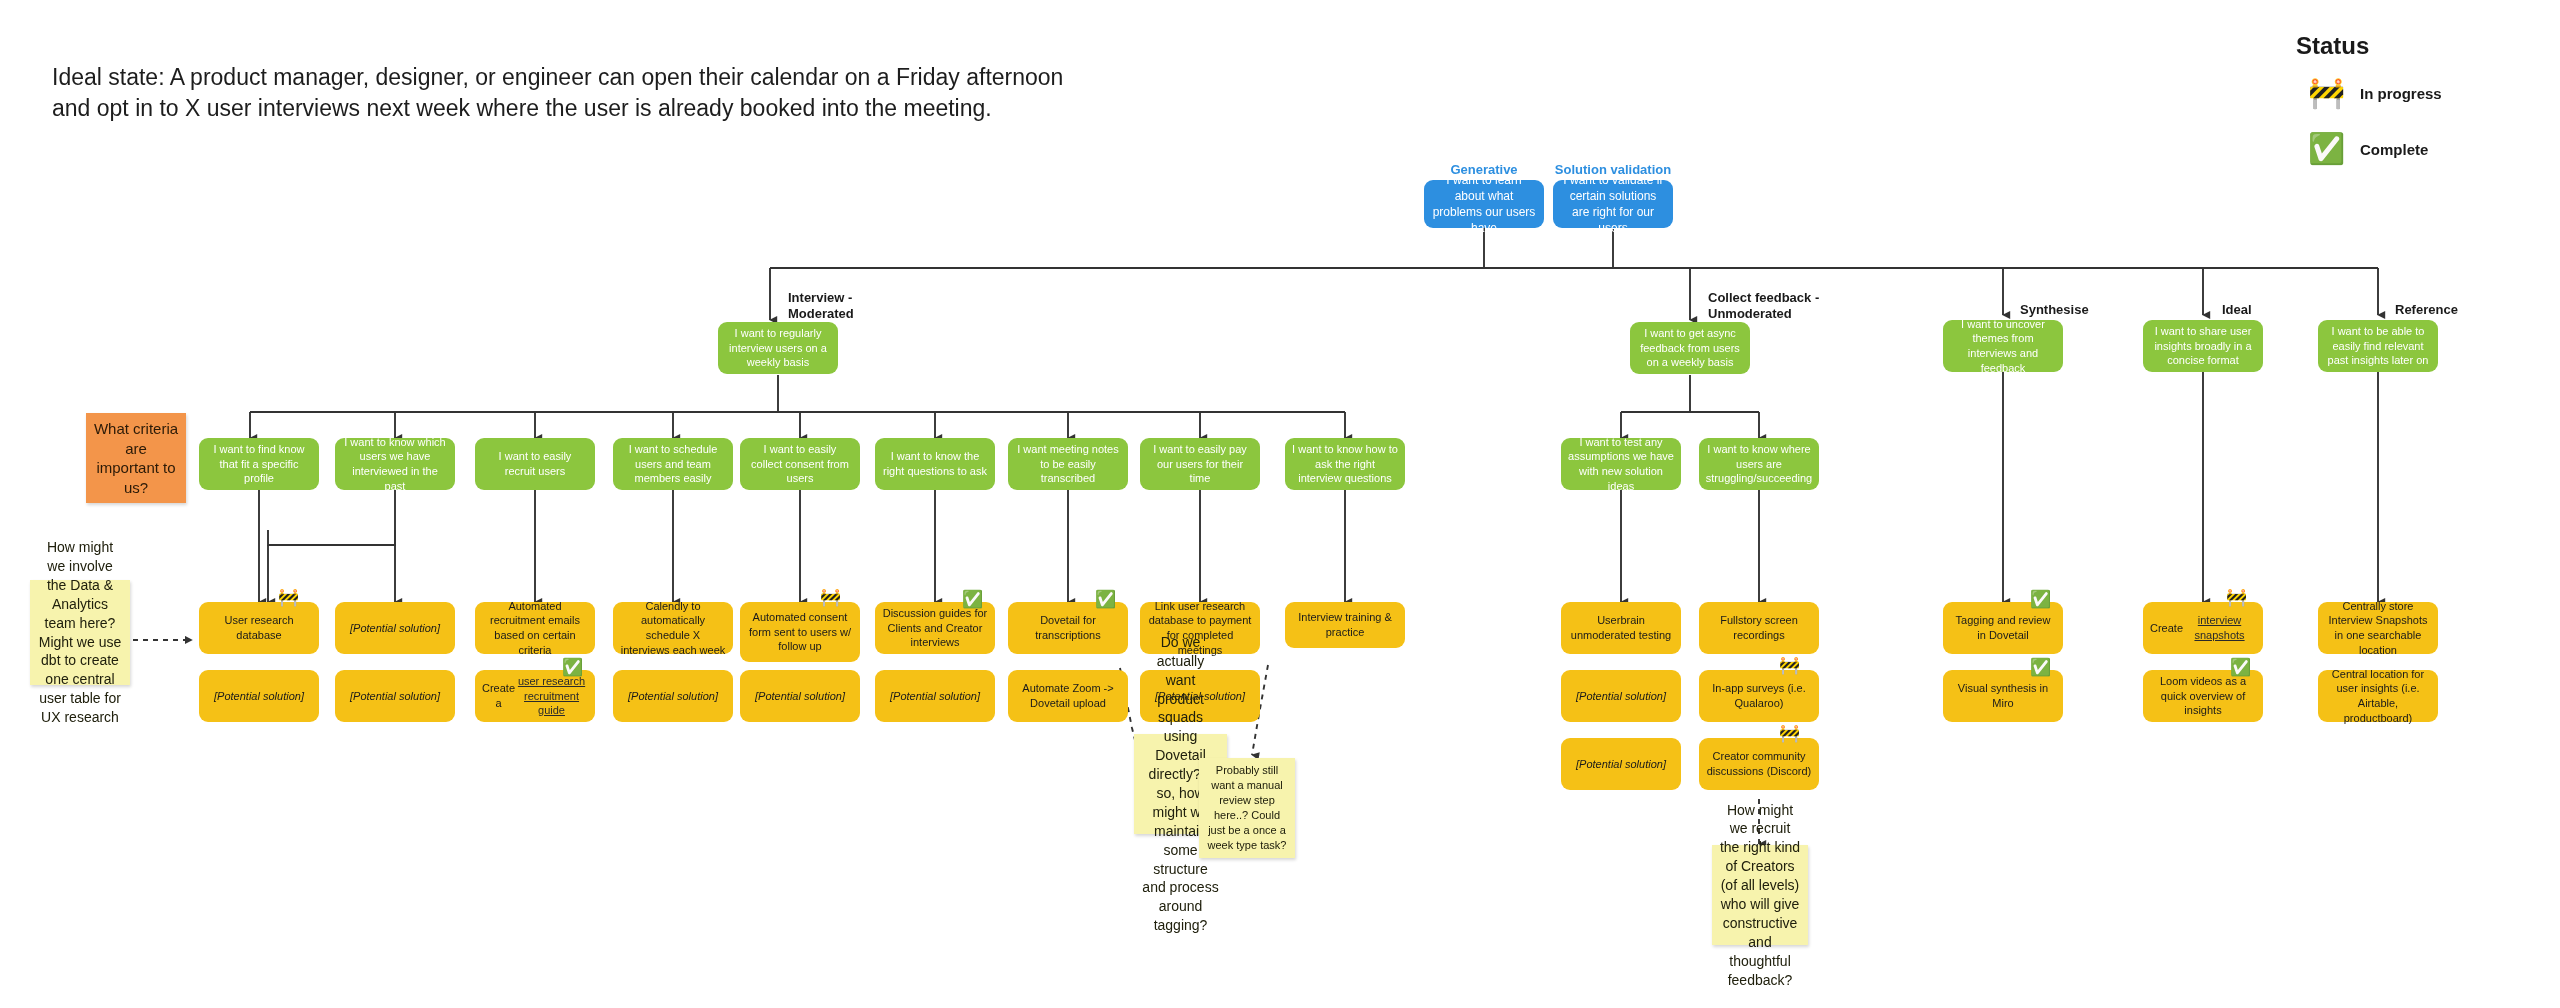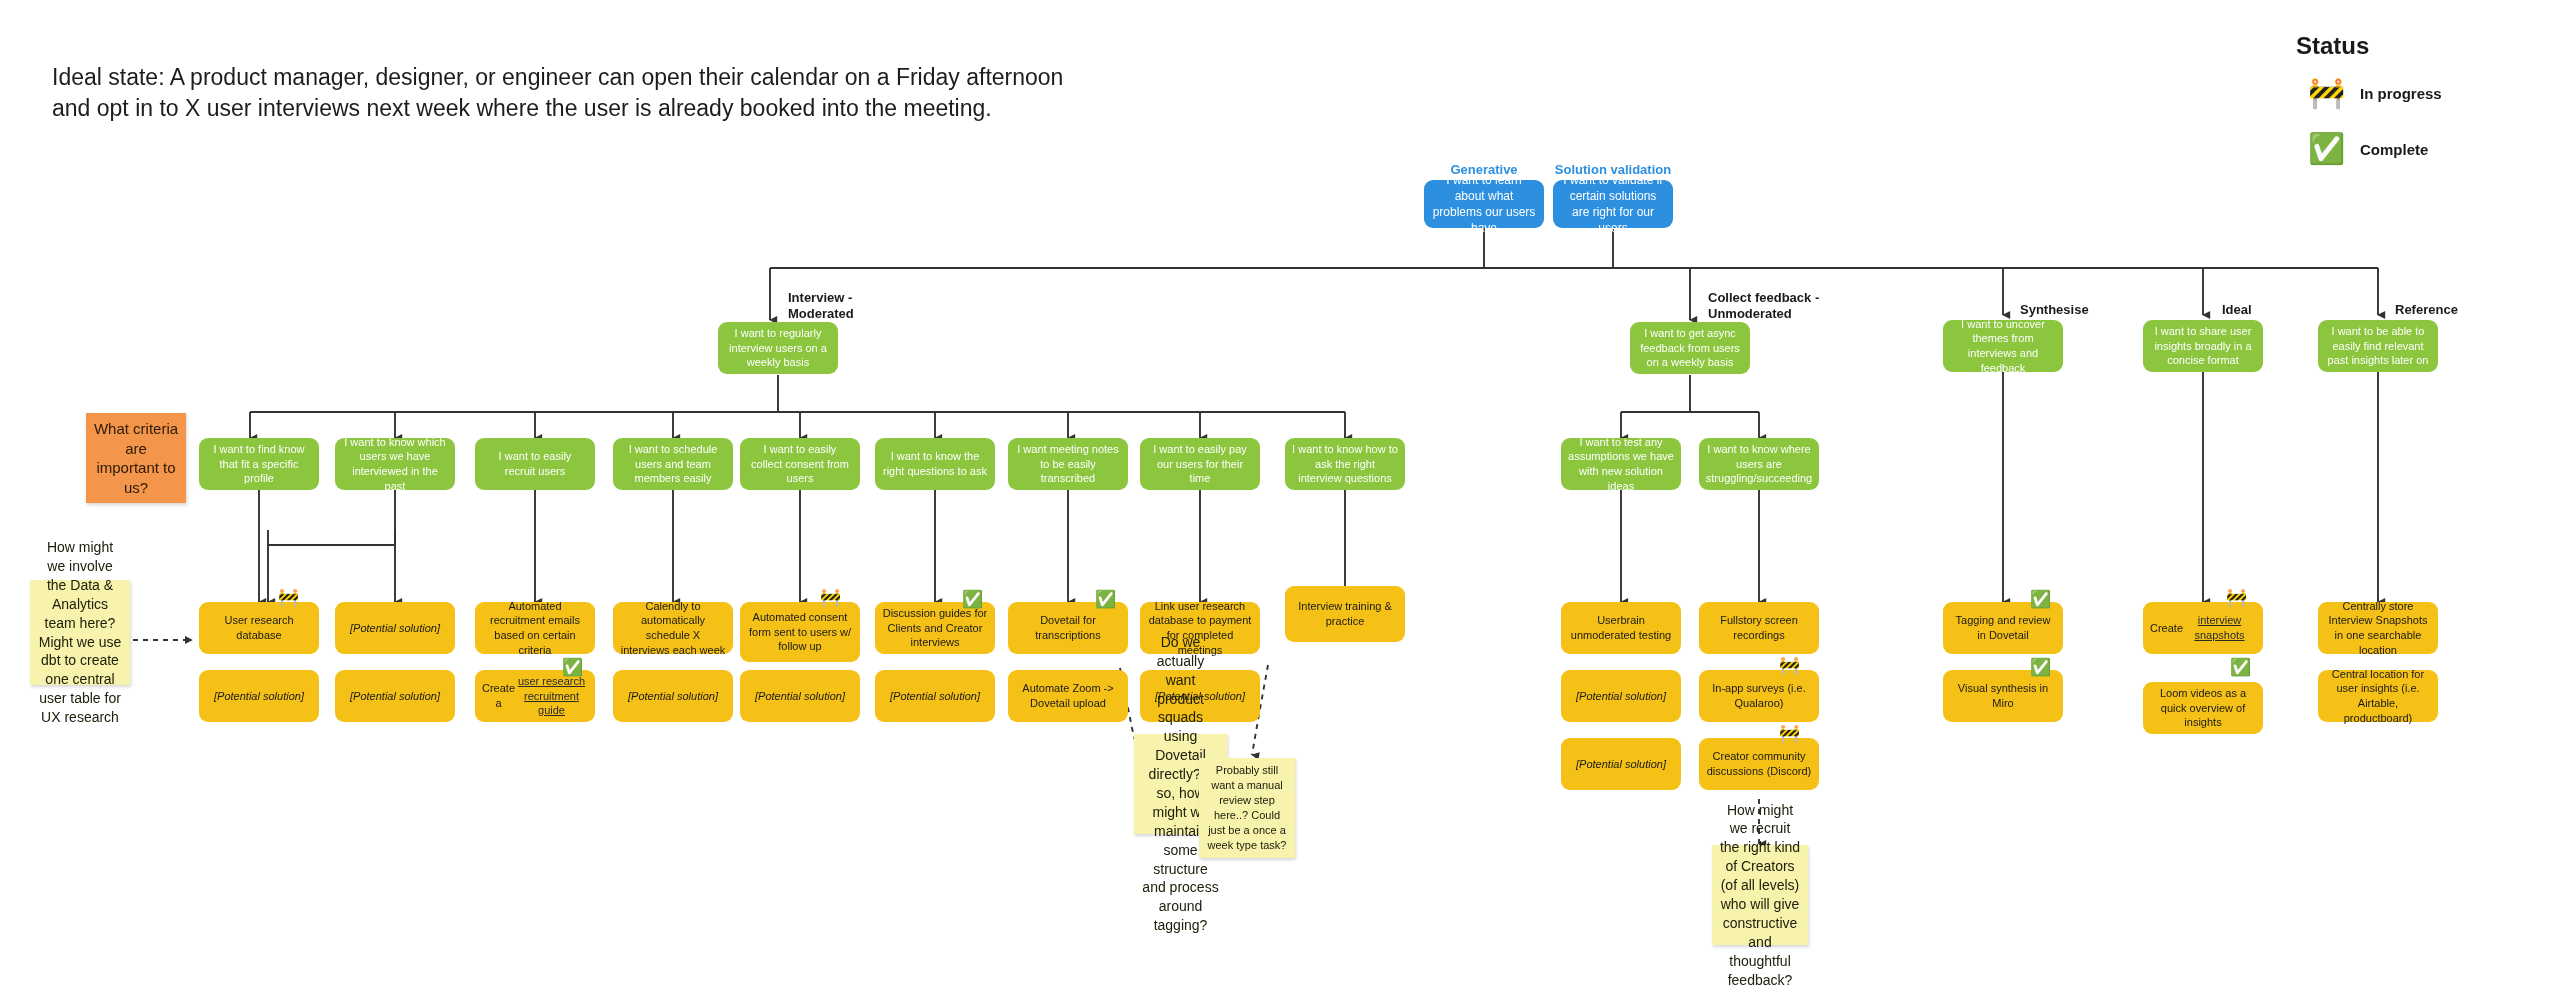--- a/index.html
+++ b/index.html
@@ -167,21 +167,21 @@
   <span class="badge" style="left:820px;top:589px;">🚧</span>
 
   <div class="node gold" style="left:875px;top:602px;width:120px;height:52px;">Discussion guides for Clients and Creator interviews</div>
   <span class="badge" style="left:962px;top:591px;">✅</span>
 
   <div class="node gold" style="left:1008px;top:602px;width:120px;height:52px;">Dovetail for transcriptions</div>
   <span class="badge" style="left:1095px;top:591px;">✅</span>
 
   <div class="node gold" style="left:1140px;top:602px;width:120px;height:52px;">Link user research database to payment for completed meetings</div>
 
-  <div class="node gold" style="left:1285px;top:586px;width:120px;height:56px;">Interview training &amp; practice</div>
+  <div class="node gold" style="left:1285px;top:602px;width:120px;height:46px;">Interview training &amp; practice</div>
 
   <div class="node gold" style="left:1561px;top:602px;width:120px;height:52px;">Userbrain unmoderated testing</div>
   <div class="node gold" style="left:1699px;top:602px;width:120px;height:52px;">Fullstory screen recordings</div>
 
   <div class="node gold" style="left:1943px;top:602px;width:120px;height:52px;">Tagging and review in Dovetail</div>
   <span class="badge" style="left:2030px;top:591px;">✅</span>
 
   <div class="node gold" style="left:2143px;top:602px;width:120px;height:52px;">
     <span>Create </span>
       <span class="lnk">interview snapshots</span>
@@ -205,21 +205,21 @@
   <div class="node gold" style="left:1008px;top:670px;width:120px;height:52px;">Automate Zoom -&gt; Dovetail upload</div>
   <div class="node gold ph" style="left:1140px;top:670px;width:120px;height:52px;">[Potential solution]</div>
 
   <div class="node gold ph" style="left:1561px;top:670px;width:120px;height:52px;">[Potential solution]</div>
   <div class="node gold" style="left:1699px;top:670px;width:120px;height:52px;">In-app surveys (i.e. Qualaroo)</div>
   <span class="badge" style="left:1779px;top:657px;">🚧</span>
 
   <div class="node gold" style="left:1943px;top:670px;width:120px;height:52px;">Visual synthesis in Miro</div>
   <span class="badge" style="left:2030px;top:659px;">✅</span>
 
-  <div class="node gold" style="left:2143px;top:670px;width:120px;height:52px;margin-top:12px;">Loom videos as a quick overview of insights</div>
+  <div class="node gold" style="left:2143px;top:670px;width:120px;height:52px;">Loom videos as a quick overview of insights</div>
   <span class="badge" style="left:2230px;top:659px;">✅</span>
 
   <div class="node gold" style="left:2318px;top:670px;width:120px;height:52px;">Central location for user insights (i.e. Airtable, productboard)</div>
 
   <div class="node gold ph" style="left:1561px;top:738px;width:120px;height:52px;">[Potential solution]</div>
   <div class="node gold" style="left:1699px;top:738px;width:120px;height:52px;">Creator community discussions (Discord)</div>
   <span class="badge" style="left:1779px;top:725px;">🚧</span>
 
   <div class="sticky orange" style="left:86px;top:413px;width:100px;height:90px;">What criteria are important to us?</div>
 

